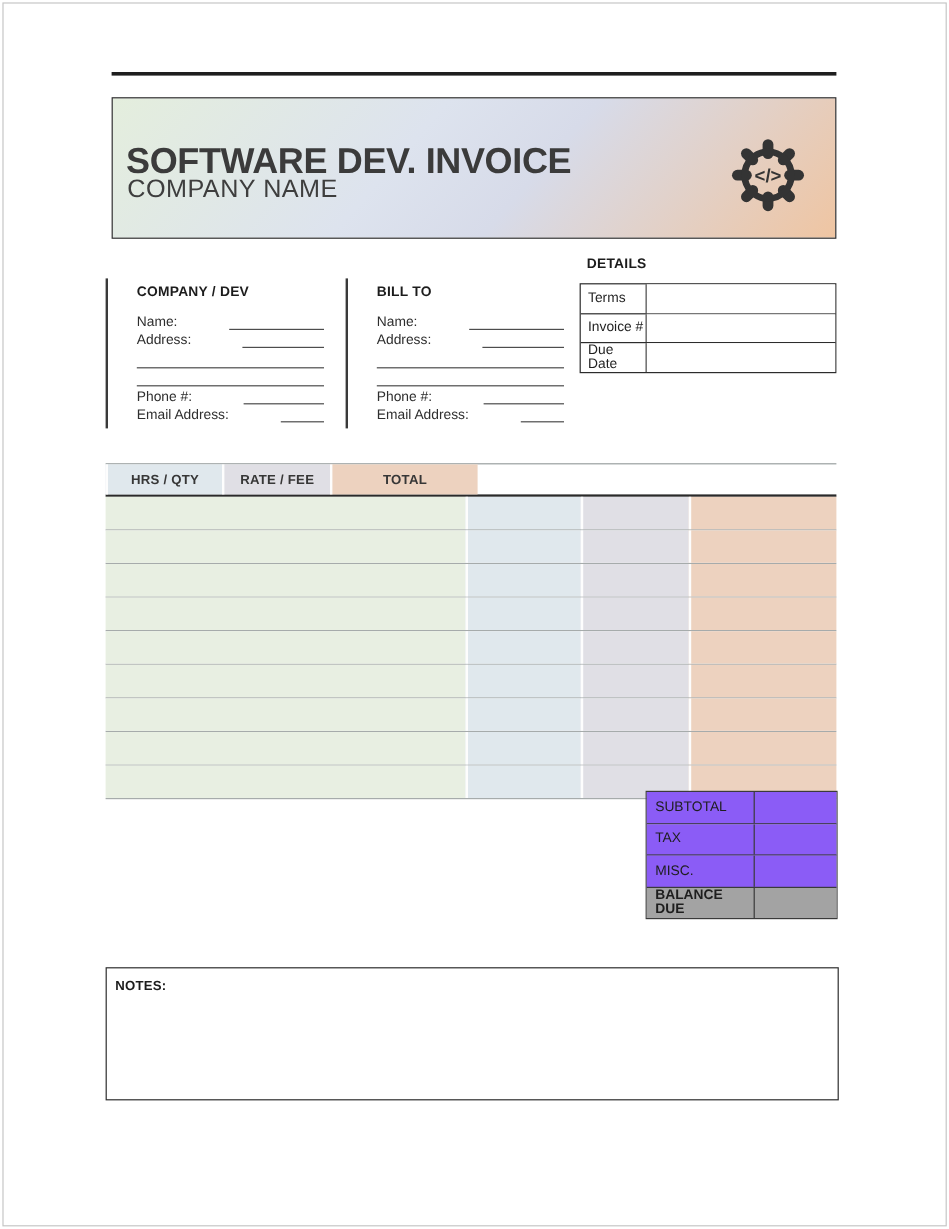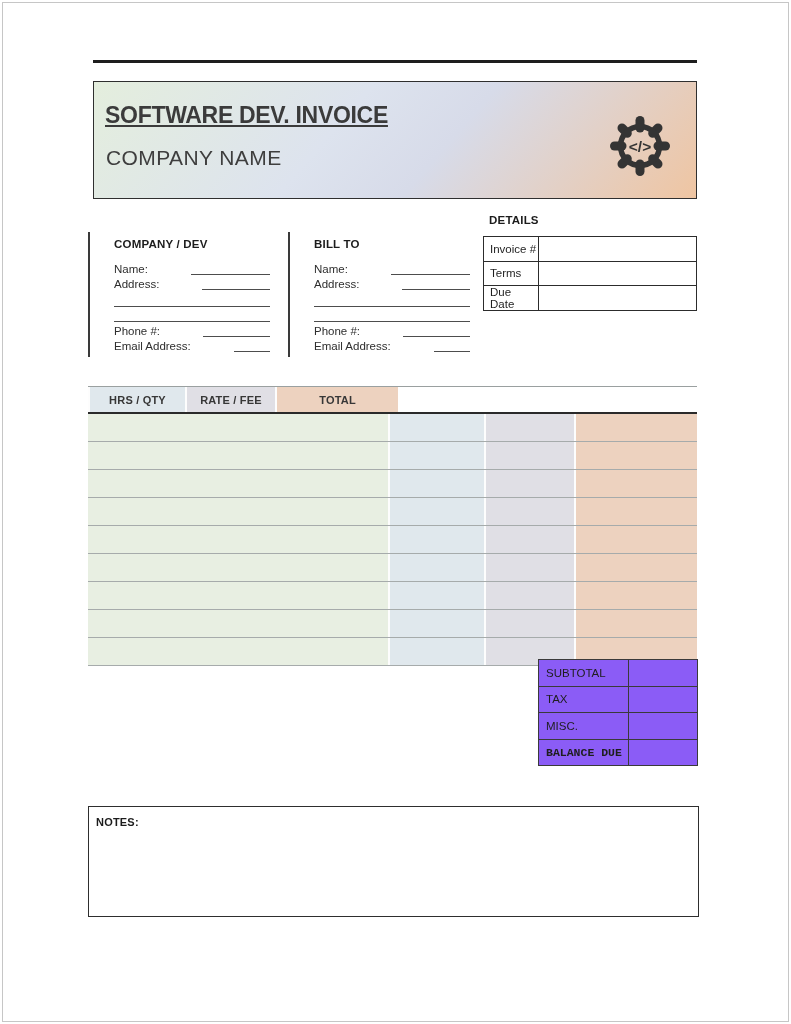--- a/index.html
+++ b/index.html
@@ -5,22 +5,22 @@
   html,body{margin:0;padding:0;background:#fff;}
   .page{position:relative;width:791px;height:1024px;background:#ffffff;
         font-family:"Liberation Sans",sans-serif;overflow:hidden;}
   .page-border{position:absolute;inset:2px;border:1.5px solid #c6c6c6;pointer-events:none;}
   .top-rule{position:absolute;left:93px;top:60px;width:604px;height:2.5px;background:#1e1e1e;}
 
   
   .header{position:absolute;left:93px;top:81px;width:604px;height:118px;box-sizing:border-box;
           border:1.5px solid #2f2f2f;
           background:linear-gradient(131deg,#e4eedd 0%,#dde3ee 40%,#d7dbe9 58%,#efc5a2 100%);}
-  .header-title{position:absolute;left:11px;top:20px;font-size:23px;font-weight:bold;
-                color:#3b3b3b;letter-spacing:-0.3px;white-space:nowrap;text-decoration:underline;}
+  .header-title{position:absolute;left:11px;top:36px;font-size:30px;font-weight:bold;
+                color:#3b3b3b;letter-spacing:-0.3px;white-space:nowrap;}
   .header-sub{position:absolute;left:12px;top:64px;font-size:21px;color:#3e3e3e;letter-spacing:0.4px;}
   .gear{position:absolute;left:513px;top:31px;}
 
   
   .party{position:absolute;top:212px;width:182px;height:125px;box-sizing:border-box;
          border-left:2px solid #3a3a3a;padding:4px 0 0 24px;margin-top:20px;}
   .party.company{left:88px;} .party.billto{left:288px;}
   .sec-heading{font-size:11.5px;font-weight:bold;color:#1c1c1c;letter-spacing:0.2px;margin:2px 0 10px;}
   .field-row{display:flex;align-items:flex-end;height:15px;font-size:11.5px;color:#2e2e2e;gap:40px;}
   .field-row.gap{margin-top:2px;}
@@ -46,21 +46,21 @@
   .svc-cell.c2{width:90px;border-left:2px solid #fdfdfd;} .svc-cell.c3{width:123px;border-left:2px solid #fdfdfd;}
   .svc-row.head .svc-cell{display:flex;align-items:center;justify-content:center;
         font-size:11px;font-weight:bold;color:#373737;letter-spacing:0.2px;}
 
   
   .summary{position:absolute;left:538px;top:659px;width:160px;border:1.5px solid #3a3a3a;box-sizing:border-box;}
   .sum-row{display:grid;grid-template-columns:89px 1fr;height:25.5px;border-bottom:1px solid #3a3a3a;background:#8b5cf6;}
   .sum-row:last-child{border-bottom:none;}
   .sum-label{display:flex;align-items:center;padding-left:7px;font-size:11.5px;color:#1e1e1e;}
   .sum-value{border-left:1.5px solid #3a3a3a;}
-  .sum-row.balance{background:#8b5cf6;font-family:Liberation Mono, monospace;}
+  .sum-row.balance{background:#a3a3a3;}
   .sum-row.balance .sum-label{font-weight:bold;}
 
   
   .notes{position:absolute;left:88px;top:806px;width:611px;height:111px;box-sizing:border-box;
          border:1.5px solid #2e2e2e;padding:5px 7px;}
   .notes-label{font-size:11px;font-weight:bold;color:#1c1c1c;letter-spacing:0.2px;}
 </style>
 </head>
 <body>
 
@@ -139,25 +139,25 @@
     <div class="field-row">
       <span>Email Address:</span>
       <span class="field-line"></span>
     </div>
   </div>
 
   <div class="details">
     <div class="sec-heading">DETAILS</div>
     <div class="details-table">
       <div class="details-row">
+        <div class="details-label">Terms</div>
+        <div class="details-value"></div>
+      </div>
+      <div class="details-row">
         <div class="details-label">Invoice #</div>
-        <div class="details-value"></div>
-      </div>
-      <div class="details-row">
-        <div class="details-label">Terms</div>
         <div class="details-value"></div>
       </div>
       <div class="details-row">
         <div class="details-label">Due Date</div>
         <div class="details-value"></div>
       </div>
     </div>
   </div>
 
   <div class="svc-table">

